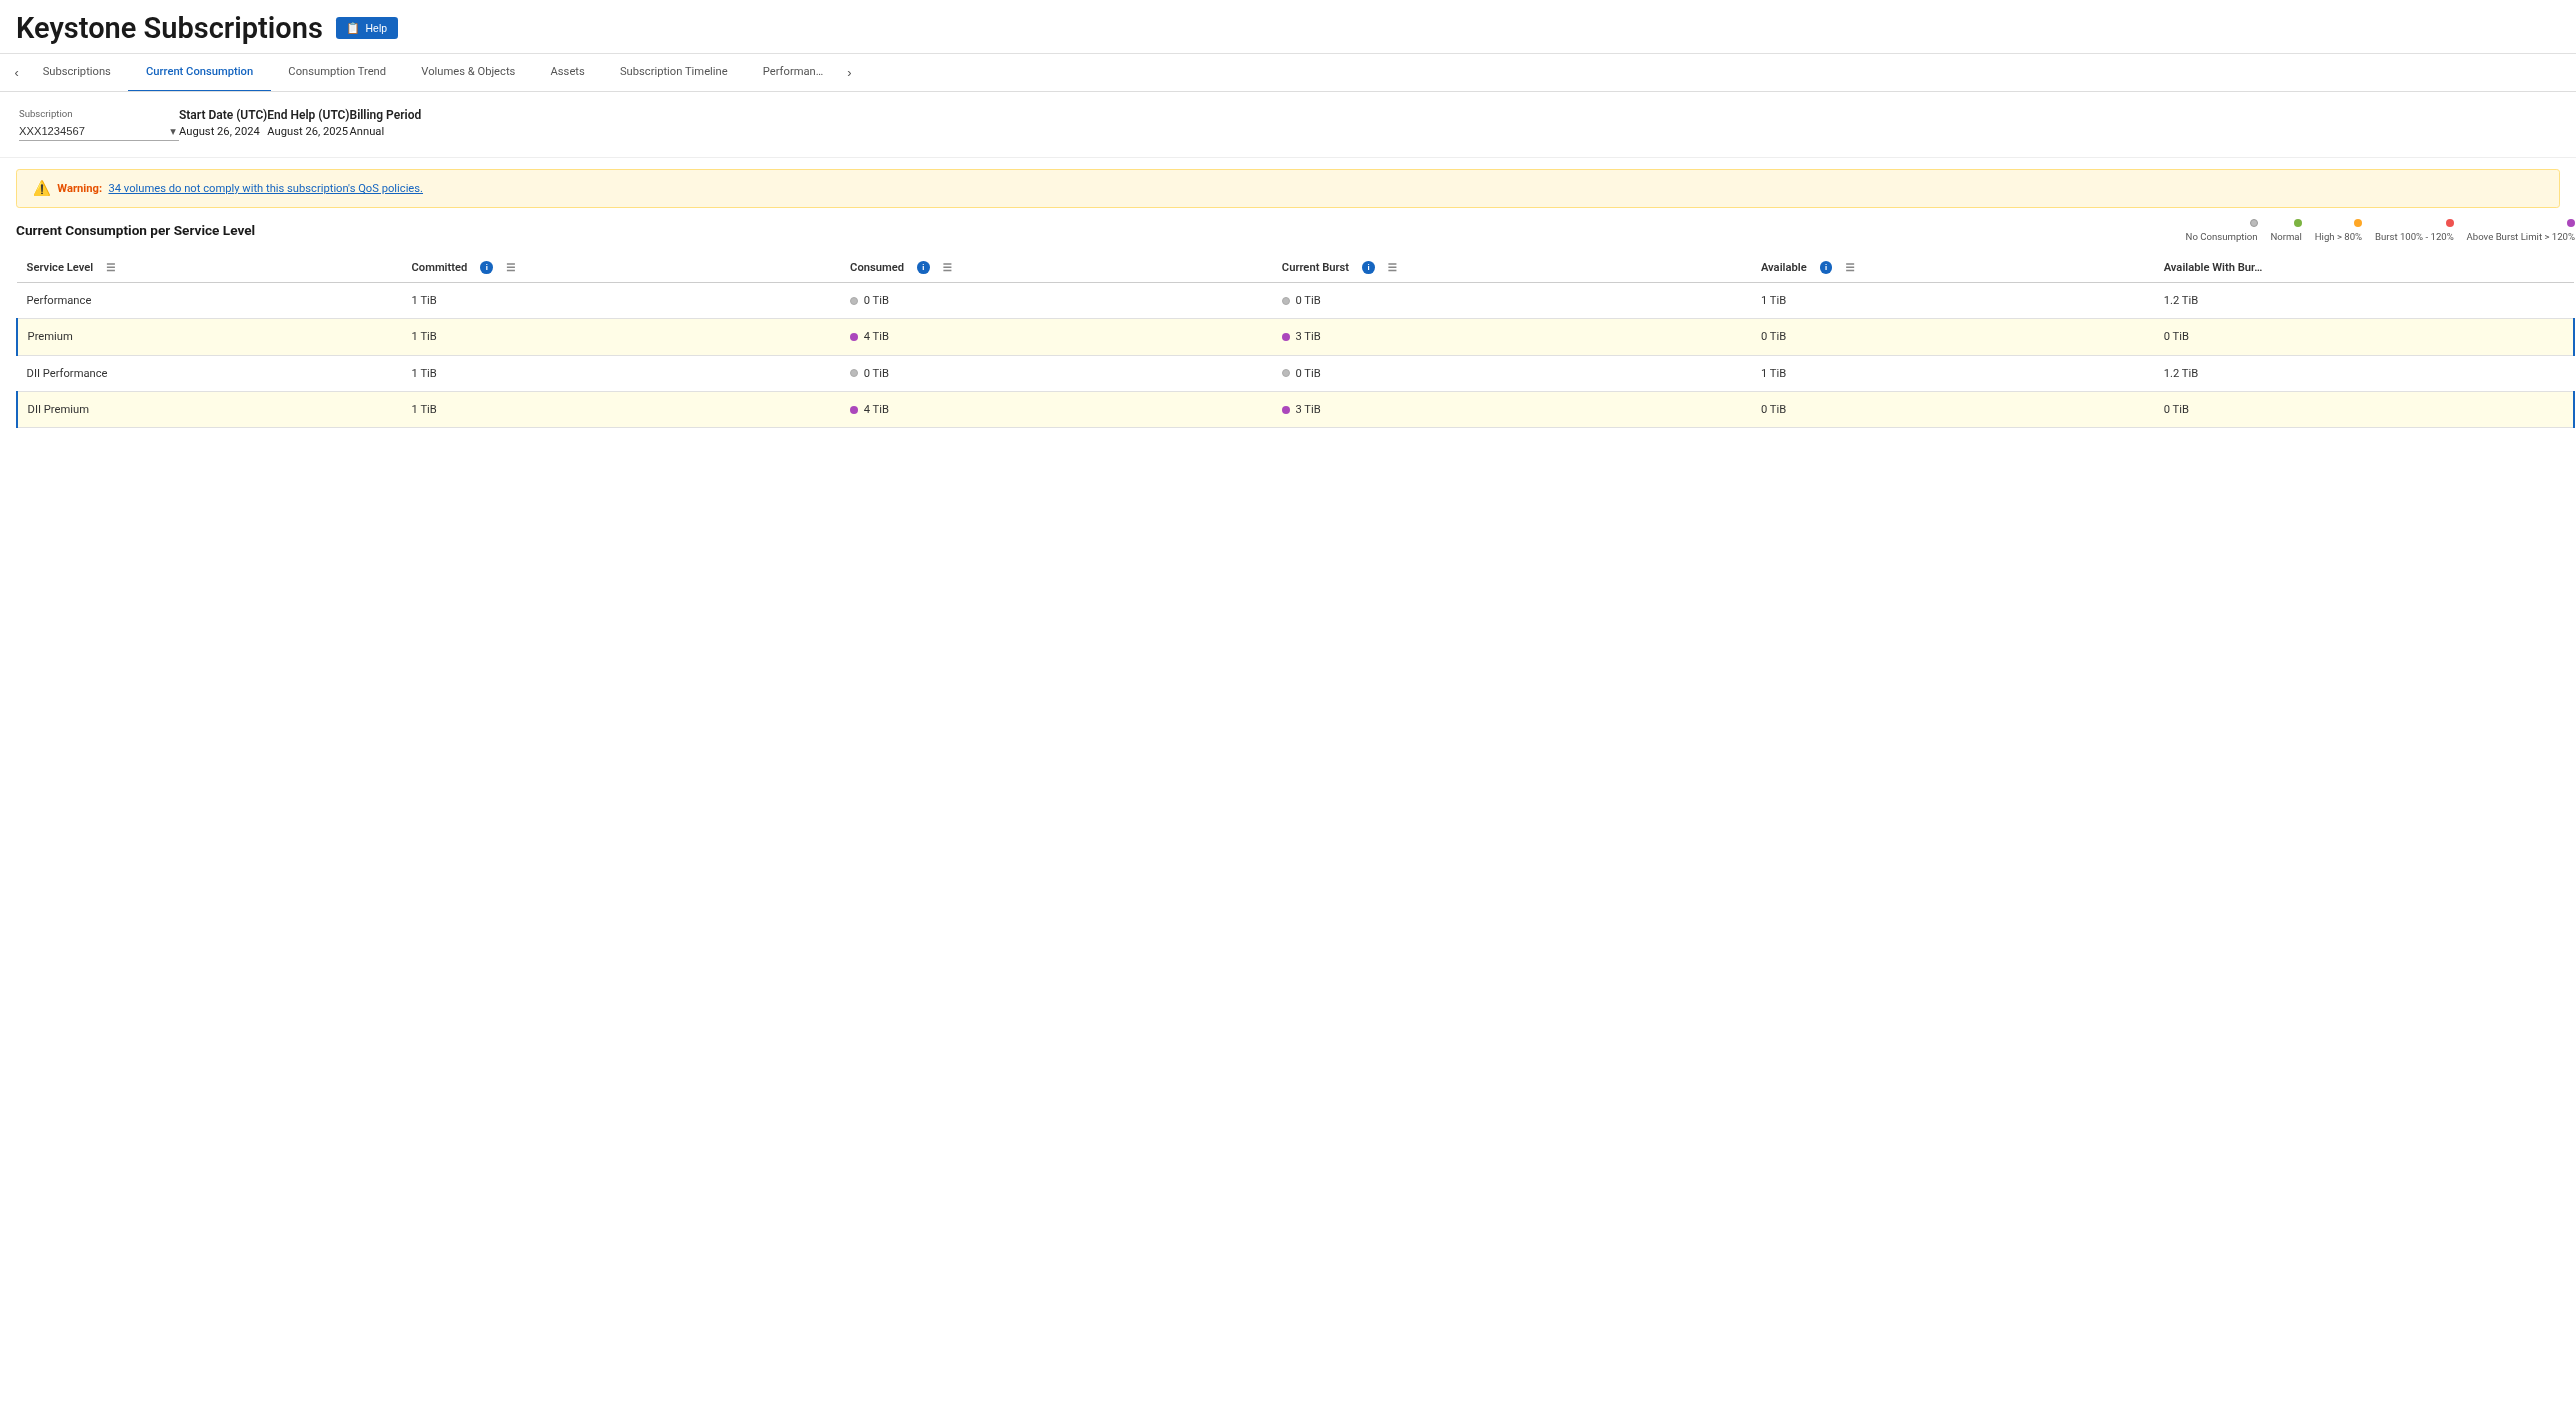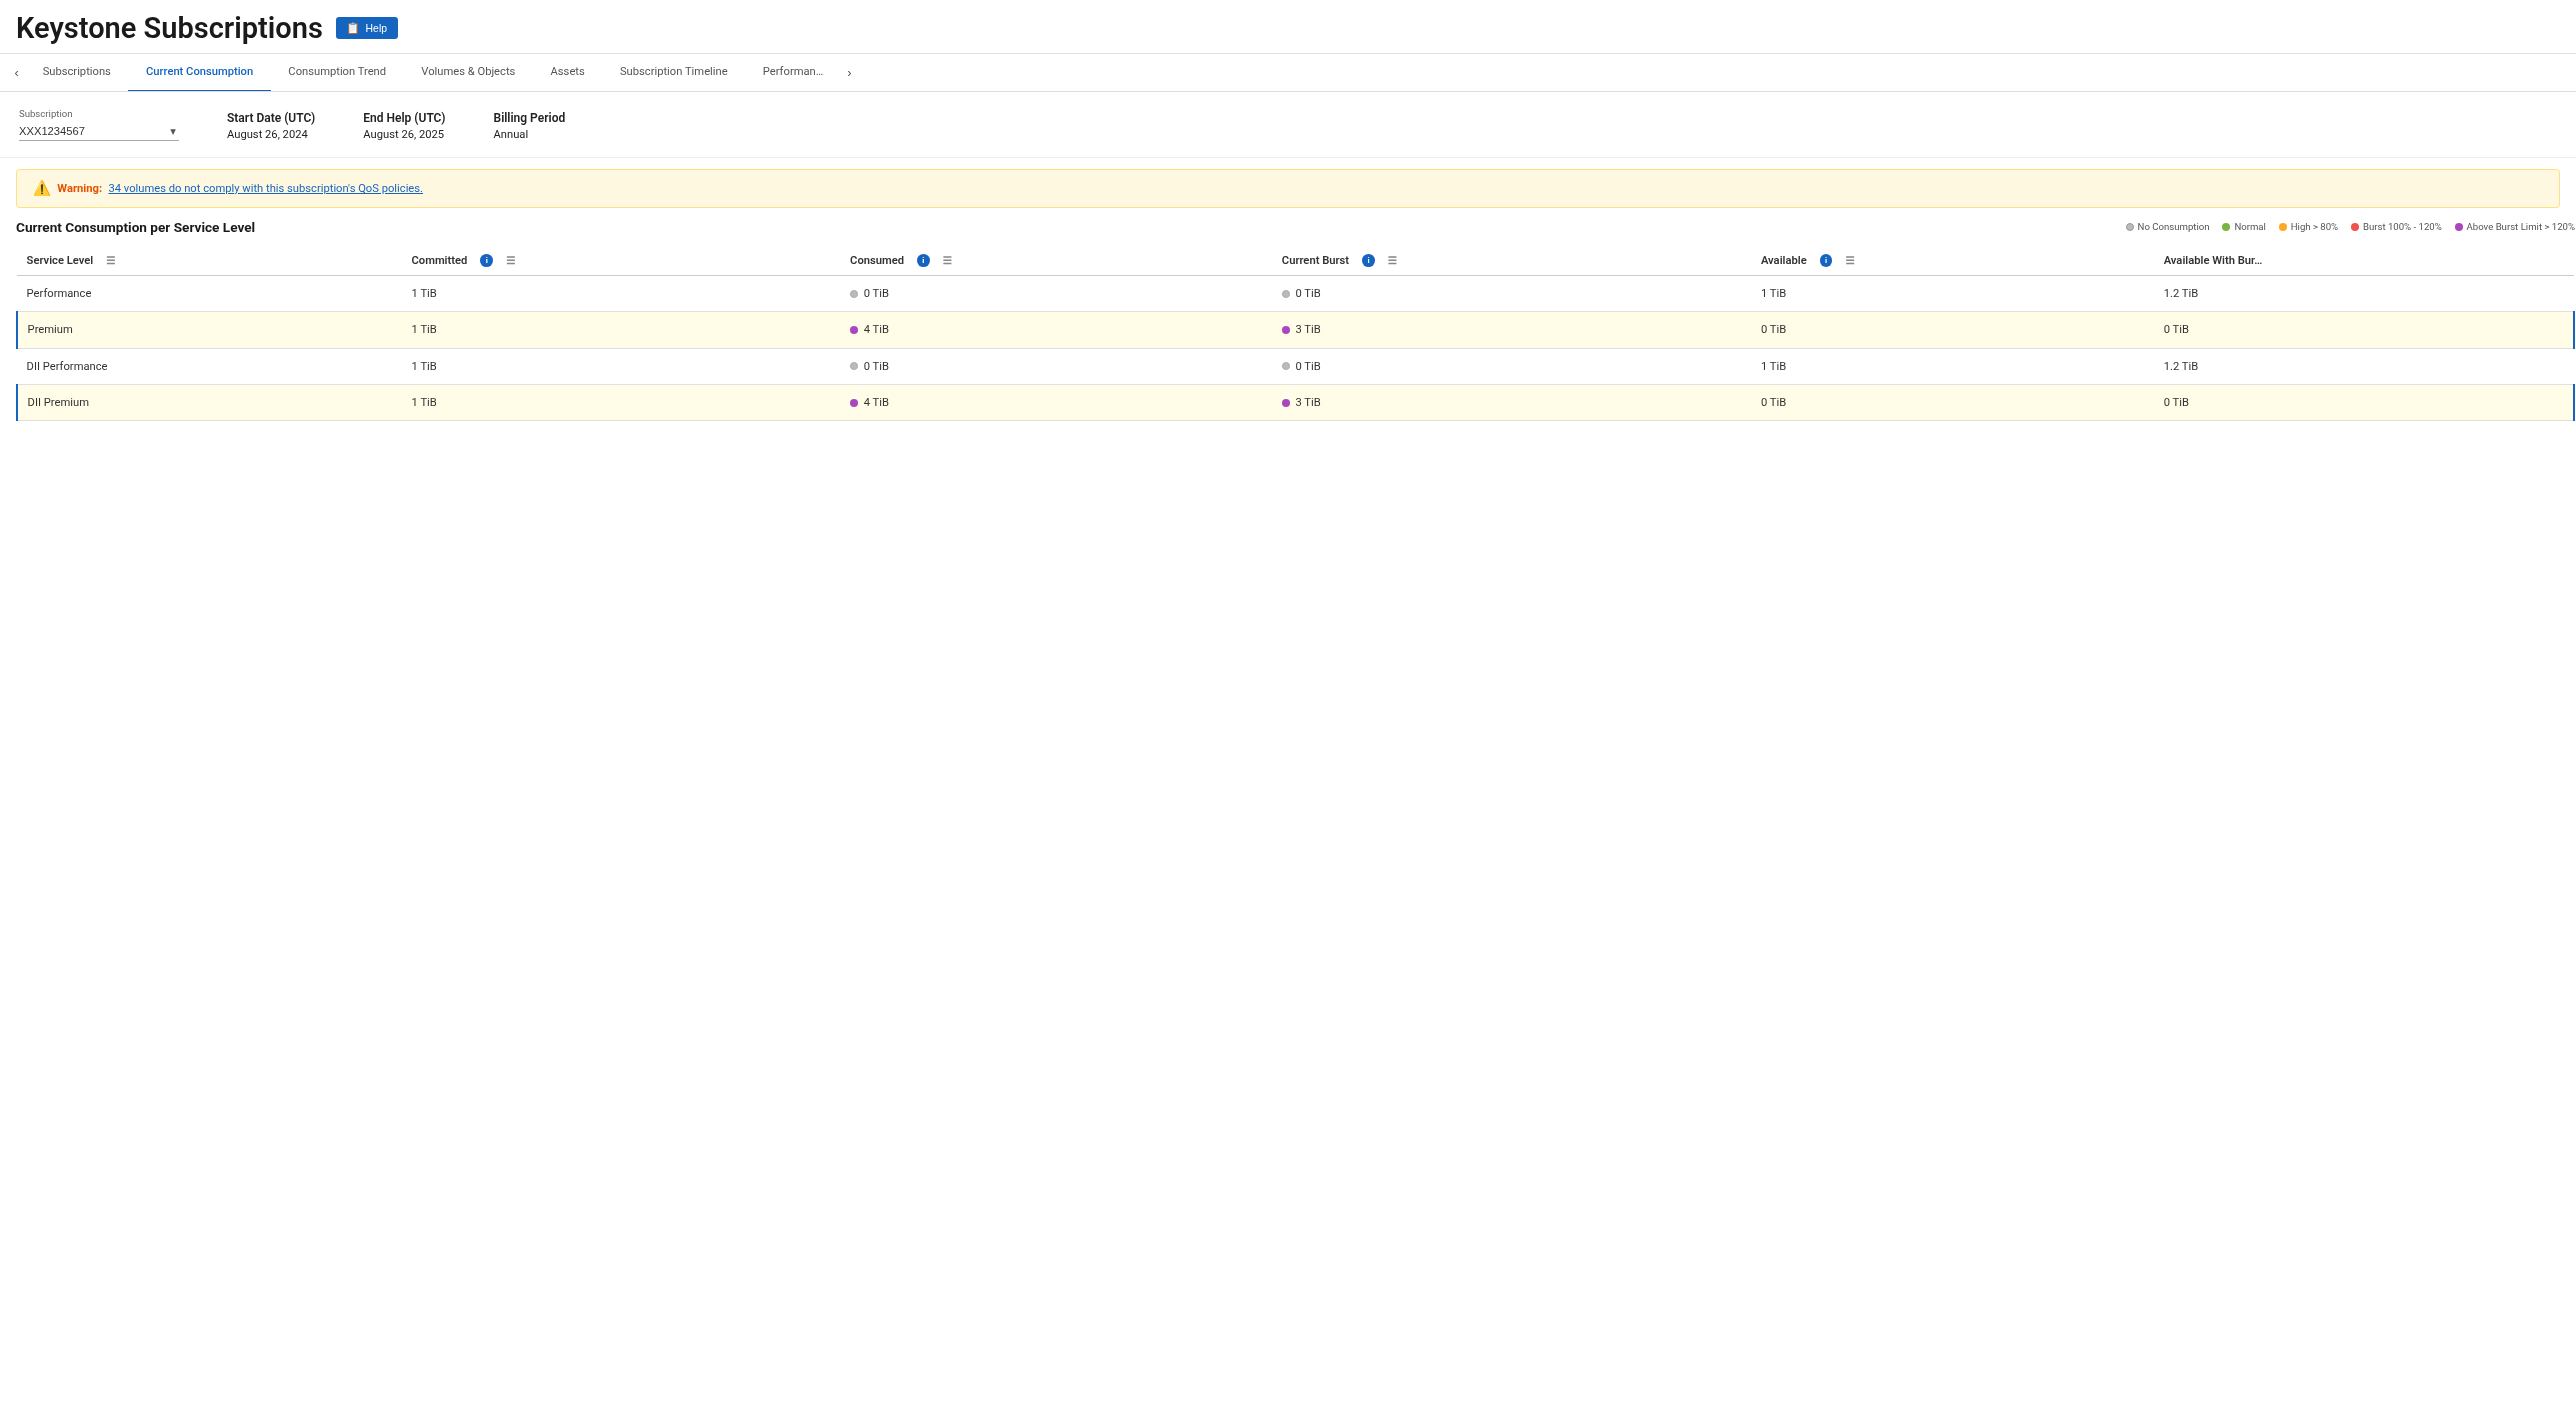--- a/index.html
+++ b/index.html
@@ -68,22 +68,21 @@
     }
     .nav-tab.active {
       color: #1565c0;
       border-bottom: 1.6px solid #1565c0;
       font-weight: 500;
     }
 
     
     .info-bar {
       display: flex;
-      align-items: flex-end;
-      gap: 48px;
+      align-items: flex-start;
       padding: 16px 19px;
       background: #fff;
       border-bottom: 0.8px solid #eee;
     }
     .info-field label {
       font-size: 9.6px;
       color: #666;
       display: block;
       margin-bottom: 3.2px;
     }
@@ -163,22 +162,23 @@
     }
     .legend {
       display: flex;
       align-items: center;
       gap: 12.8px;
       font-size: 9.6px;
       color: #555;
     }
     .legend-item {
       display: flex;
-      align-items: center;
+      align-items: flex-end;
       gap: 4px;
+      flex-direction: column;
     }
     .legend-dot {
       width: 8px;
       height: 8px;
       border-radius: 50%;
       display: inline-block;
     }
     .legend-dot.no-consumption { background: #bbb; border: 0.8px solid #999; }
     .legend-dot.normal { background: #7cb342; }
     .legend-dot.high { background: #ffa726; }

